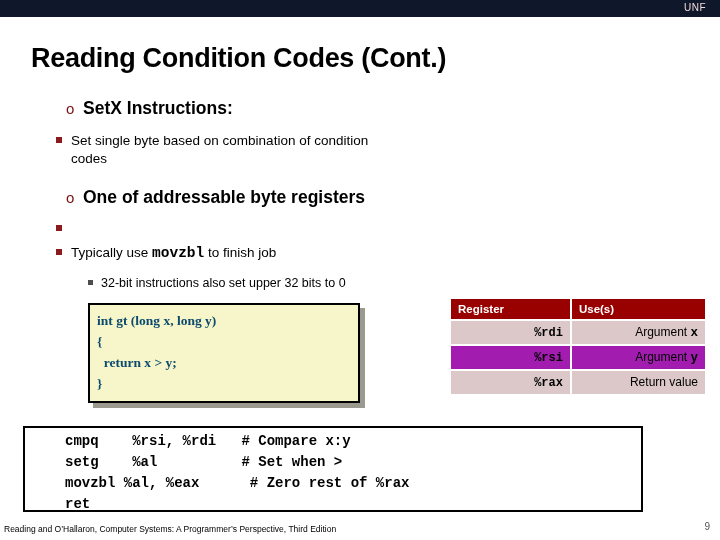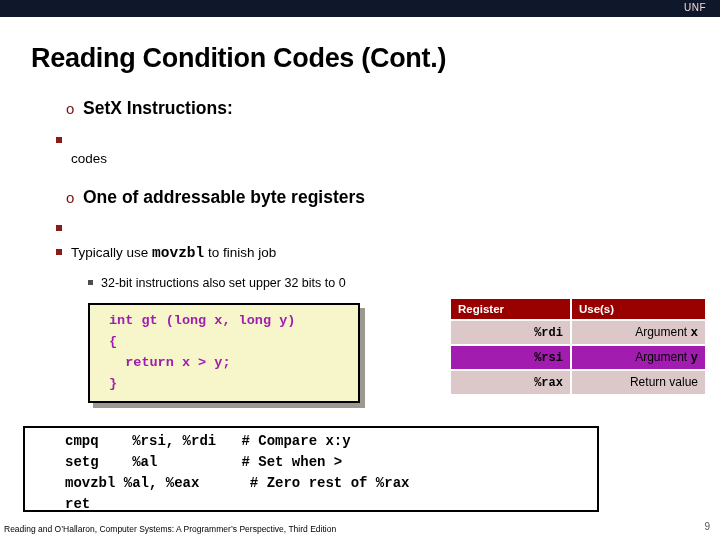--- a/index.html
+++ b/index.html
@@ -108,29 +108,29 @@
     top: 303px;
     width: 272px;
     height: 100px;
     background: #f6f6ca;
     border: 2px solid #000000;
     box-sizing: border-box;
     box-shadow: 5px 5px 0 0 #9a9a90;
   }
   #c-code-text {
     position: absolute;
-    left: 19px;
+    left: 7px;
     top: 5px;
     margin: 0;
-    font-family: Liberation Mono, monospace;
+    font-family: Liberation Serif, serif;
     font-size: 13.5px;
     font-weight: bold;
     line-height: 21px;
     white-space: pre;
-    color: #a21caf;
+    color: #0c4a6e;
   }
 
   
   #register-table {
     position: absolute;
     left: 449px;
     top: 297px;
     width: 258px;
     border-collapse: separate;
     border-spacing: 2px 2px;
@@ -165,21 +165,21 @@
     font-family: "Liberation Mono", "DejaVu Sans Mono", monospace;
     font-weight: bold;
     font-size: 12.5px;
   }
 
   
   #asm-box {
     position: absolute;
     left: 23px;
     top: 426px;
-    width: 576px;
+    width: 620px;
     height: 86px;
     background: #ffffff;
     border: 2px solid #000000;
     box-sizing: border-box;
   }
   #asm-text {
     position: absolute;
     left: 40px;
     top: 3px;
     margin: 0;
@@ -215,21 +215,21 @@
   <div id="brand-logo">UNF</div>
 </div>
 
 <div id="slide-title">Reading Condition Codes (Cont.)</div>
 
 <div class="lvl1" style="top:98px;">
   <span class="bullet">o</span><span>SetX Instructions:</span>
 </div>
 
 <div class="lvl2" style="top:132px;">
-  <span class="sq"></span>
+  <span class="sq"></span><span>Set single byte based on combination of condition</span>
 </div>
 <div class="lvl2" style="top:150px;left:71px;">
   <span>codes</span>
 </div>
 
 <div class="lvl1" style="top:187px;">
   <span class="bullet">o</span><span>One of addressable byte registers</span>
 </div>
 
 <div class="lvl2" style="top:220px;">

